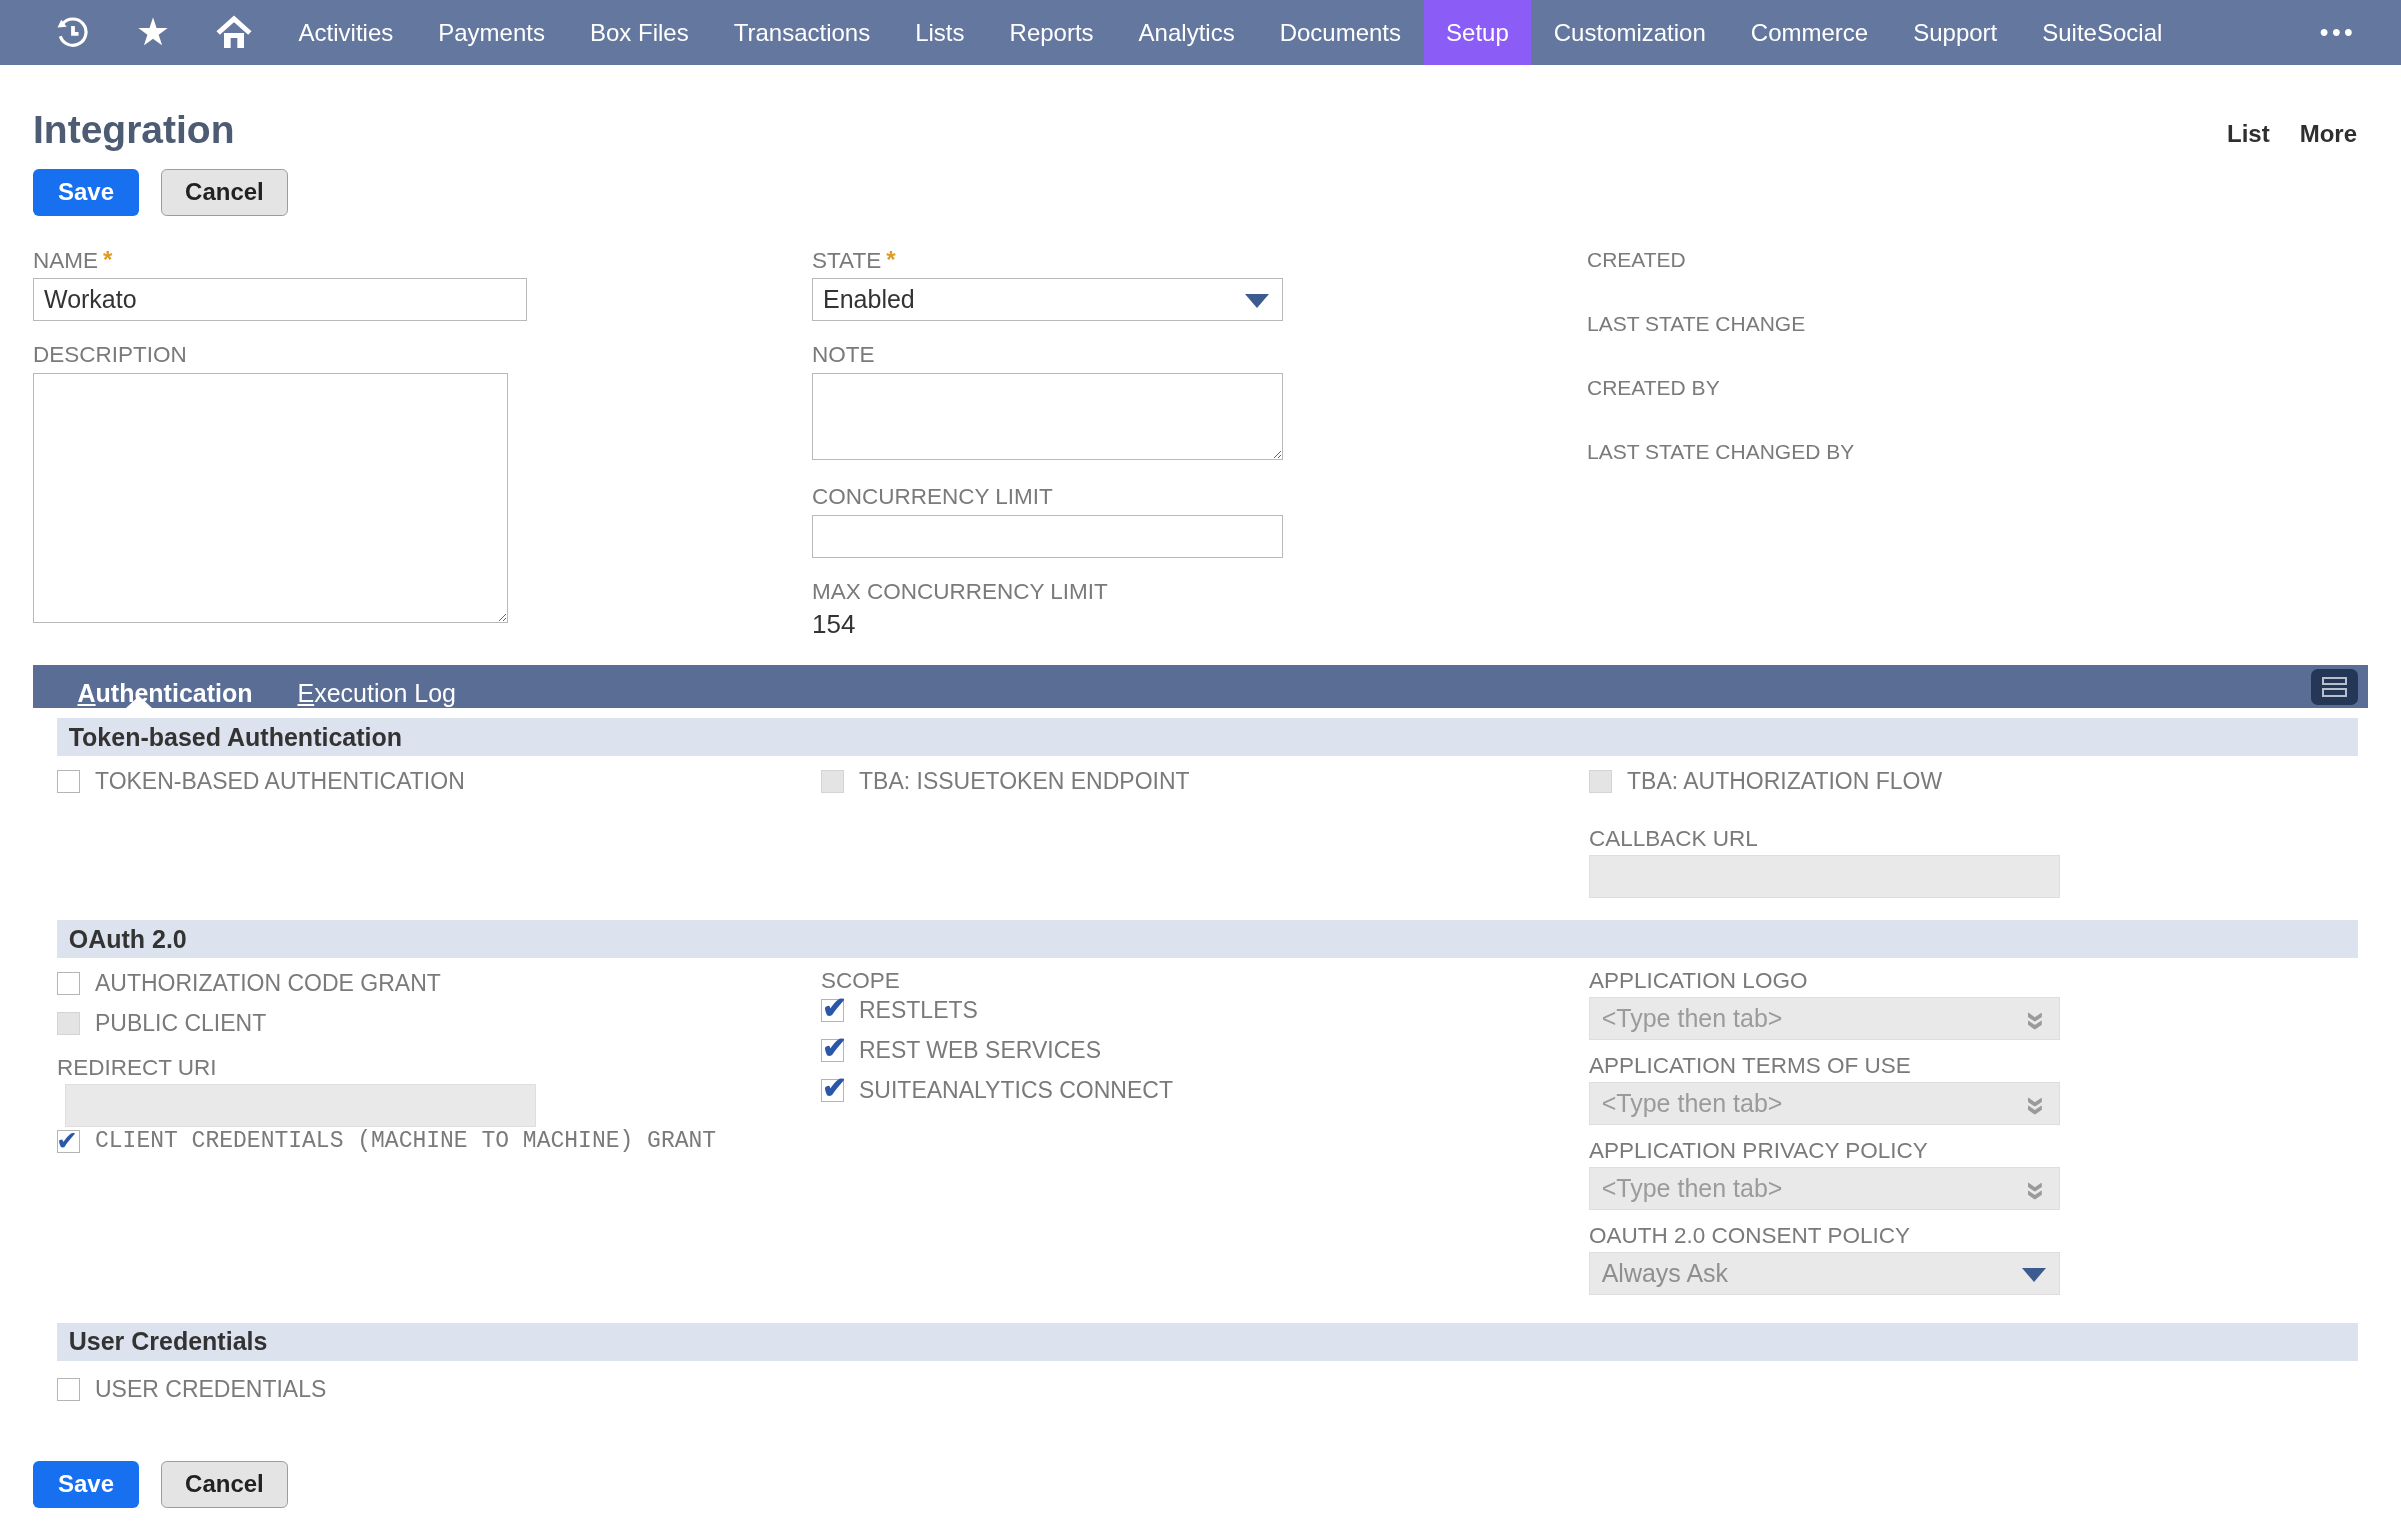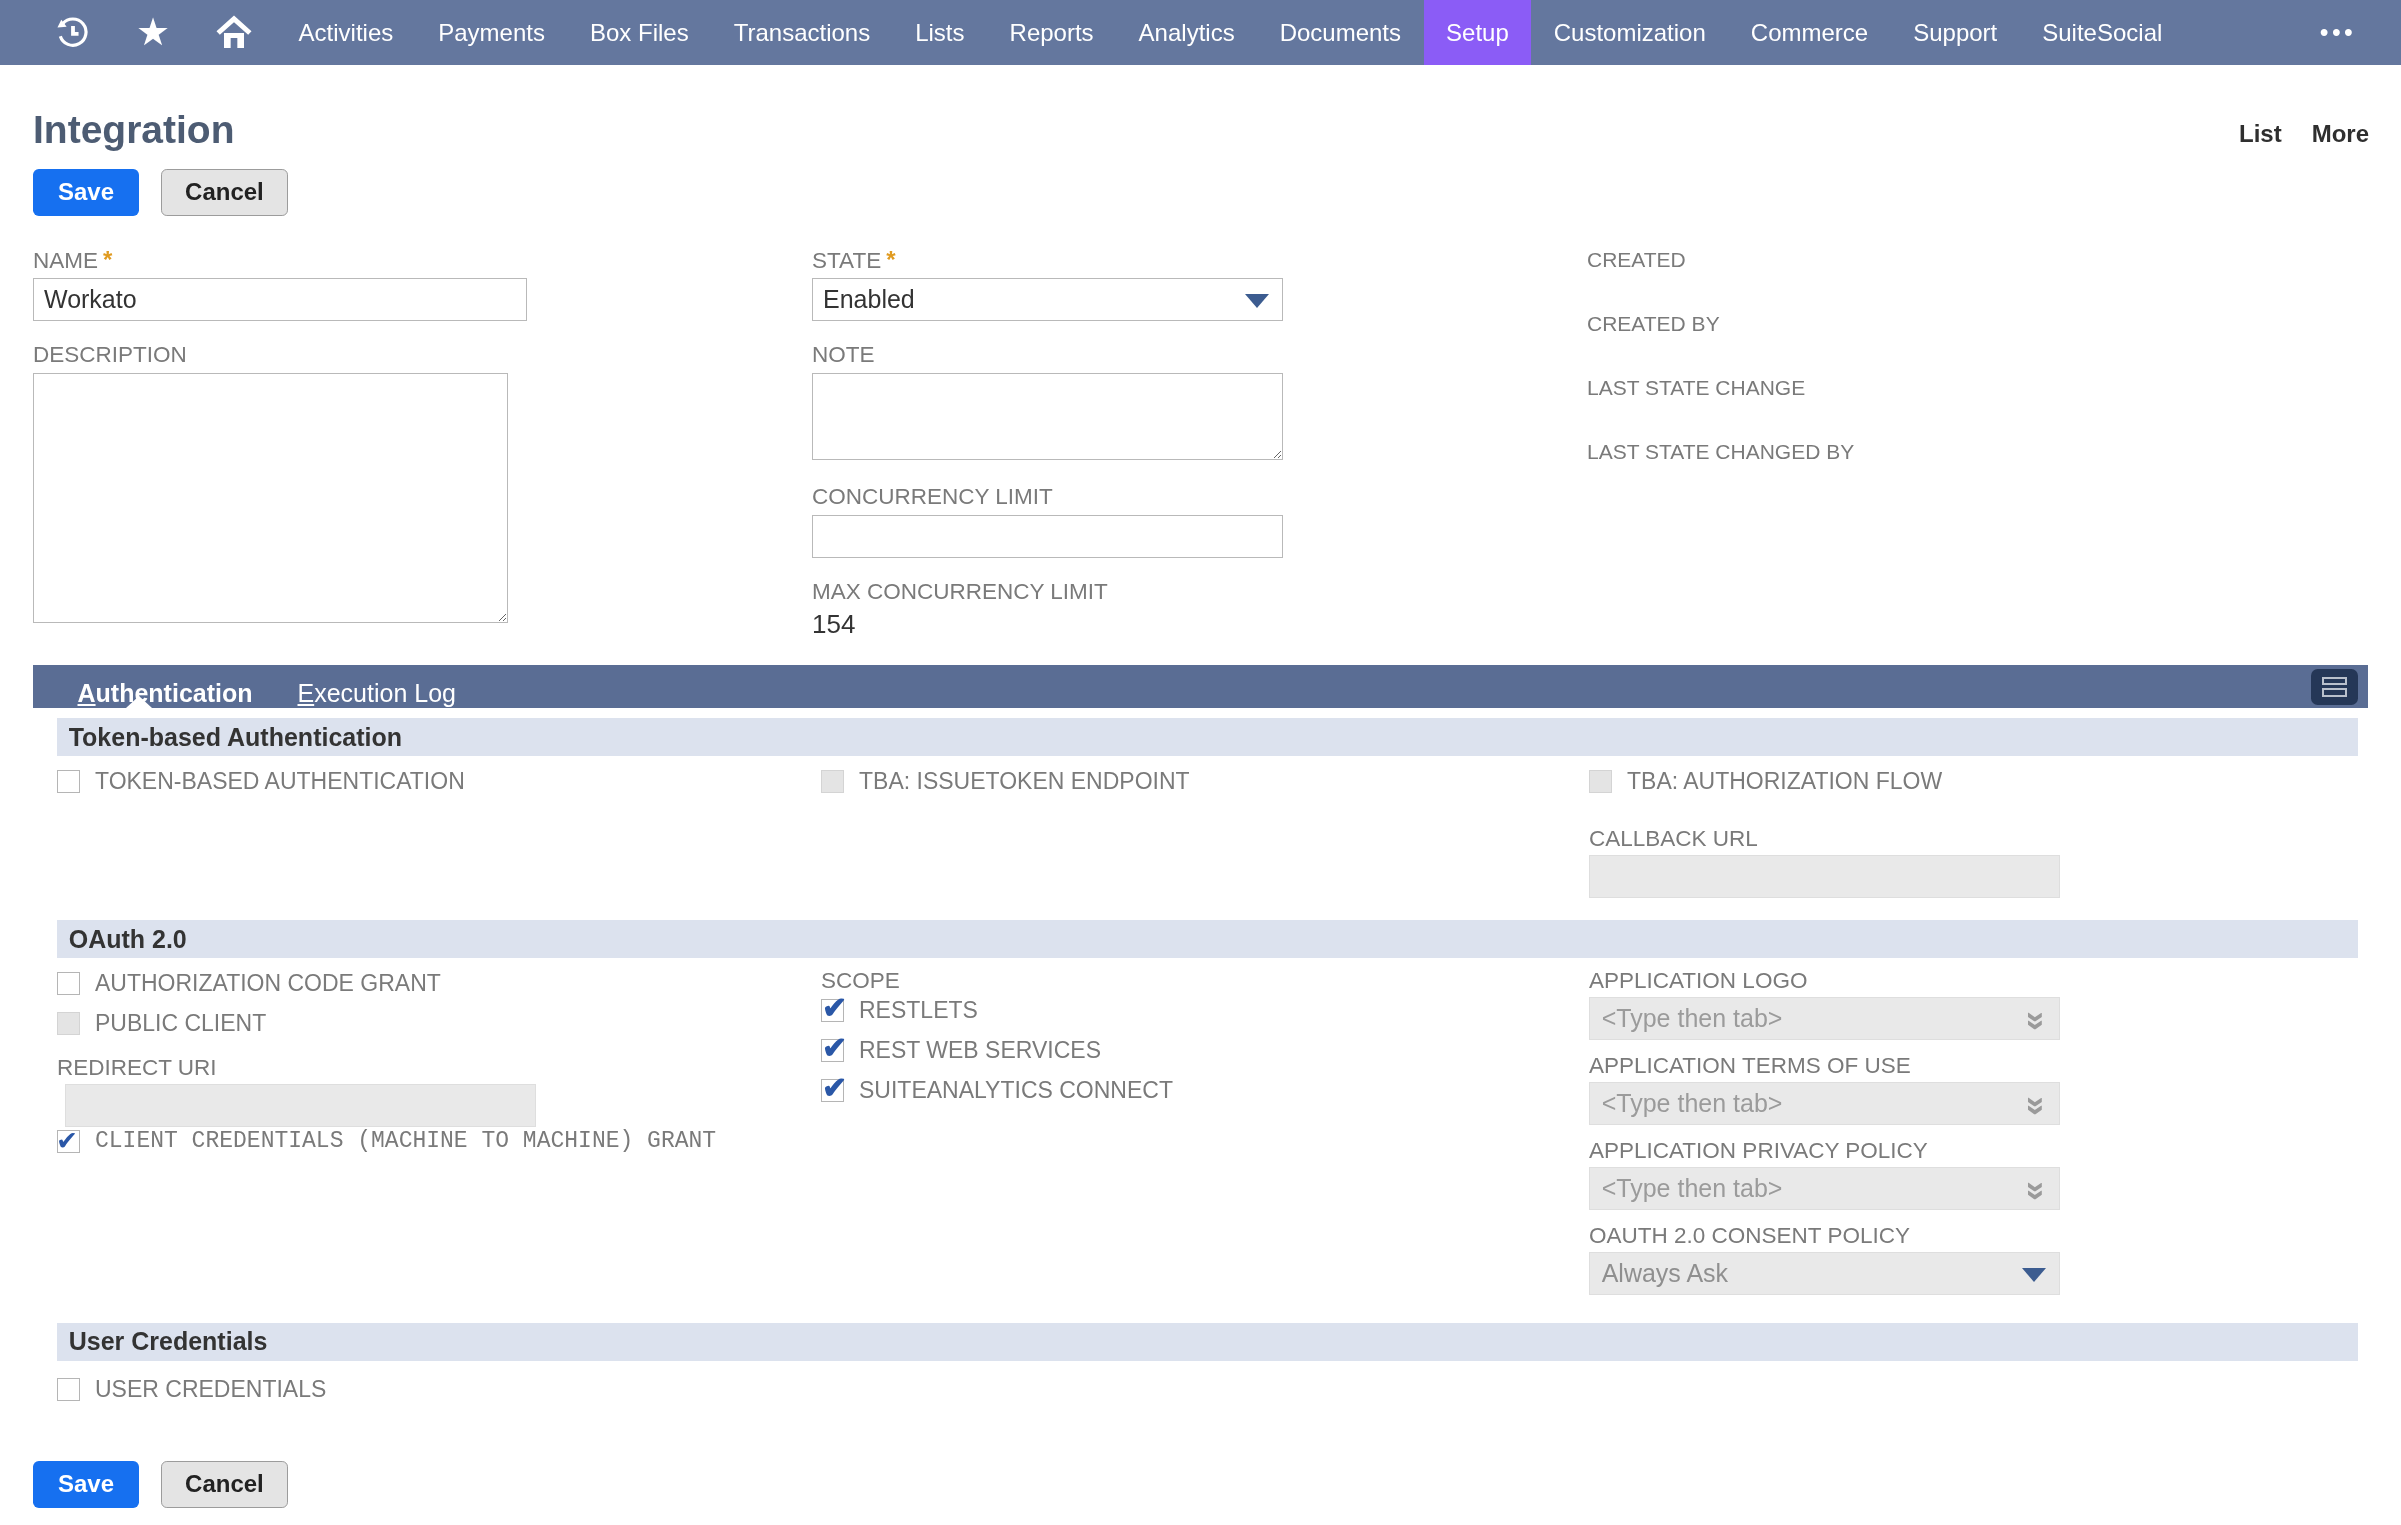--- a/index.html
+++ b/index.html
@@ -11,21 +11,21 @@
   .navbar { height: 65px; background: #64779e; display: flex; align-items: stretch; padding-left: 32px; }
   .nav-iconbtn { display:flex; align-items:center; justify-content:center; padding: 0 22px; cursor:pointer; }
   .nav-iconbtn .star-glyph { color:#fff; font-size: 38px; line-height: 65px; }
   .nav-item { display:flex; align-items:center; padding: 0 22.5px; color:#fff; font-size: 24px; font-weight: 500; cursor:pointer; white-space: nowrap; }
   .nav-item.active { background:#8b5cf6; }
   .nav-overflow { margin-left:auto; display:flex; align-items:center; padding: 0 45px 0 16.7px; color:#fff; font-size: 25px; letter-spacing: 3.3px; cursor:pointer; }
 
   
   .header-row { position: relative; padding: 43px 33px 0 33px; }
   .page-title { color:#4d5c73; font-size: 39px; font-weight: bold; }
-  .header-links { position:absolute; right: 32px; top: 55px; display:flex; gap: 30px; }
+  .header-links { position:absolute; right: 44px; top: 55px; display:flex; gap: 30px; }
   .header-link { color:#2f2f2f; font-size: 24px; font-weight: bold; cursor:pointer; }
 
   .btn-row { display:flex; gap: 22px; padding-left: 33px; margin-top: 16.7px; }
   .btn { font-size: 24px; font-weight: bold; border-radius: 5.8px; height: 47px; display:flex; align-items:center; justify-content:center; cursor:pointer; }
   .btn-save { background:#1670f0; color:#fff; border: none; padding: 0 25px; }
   .btn-cancel { background:#e4e4e4; color:#222; border: 1.7px solid #9c9c9c; padding: 0 23px; }
 
   
   .form-grid { display:grid; grid-template-columns: 475px 471px auto; column-gap: 304px; padding-left: 33px; margin-top: 33px; }
   .fld-label { color:#7a7a7a; font-size: 22.5px; line-height: 22px; margin-bottom: 6.7px; white-space: nowrap; }
@@ -138,22 +138,22 @@
       <div class="fld-label mt28">NOTE</div>
       <textarea class="ta ta-note" style=""></textarea>
       <div class="fld-label mt28">CONCURRENCY LIMIT</div>
       <input class="text-input narrow" type="text" value="" style="">
       <div class="fld-label mt28" style="margin-bottom:0;">MAX CONCURRENCY LIMIT</div>
       <div class="static-value">154</div>
     </div>
 
     <div>
       <div class="meta-label">CREATED</div>
+      <div class="meta-label">LAST STATE CHANGE</div>
       <div class="meta-label">CREATED BY</div>
-      <div class="meta-label">LAST STATE CHANGE</div>
       <div class="meta-label">LAST STATE CHANGED BY</div>
     </div>
   </div>
 
   <div class="tabbar">
     <span class="tab active">Authentication</span>
     <span class="tab">Execution Log</span>
     <span class="tab-notch"></span>
     <span class="tab-listview-btn">
       <span class="bar"></span>

